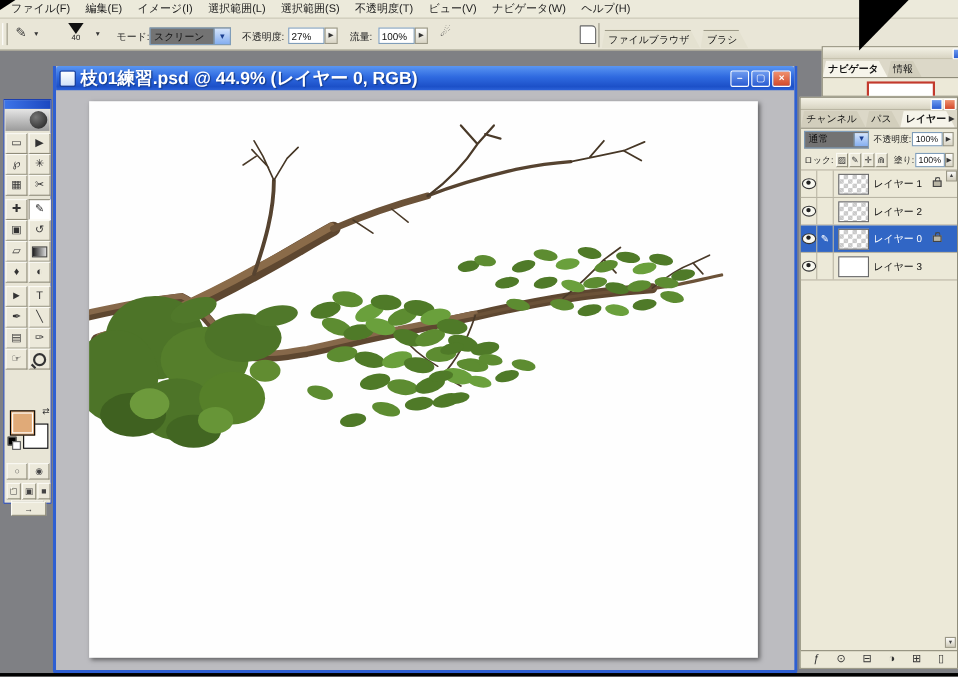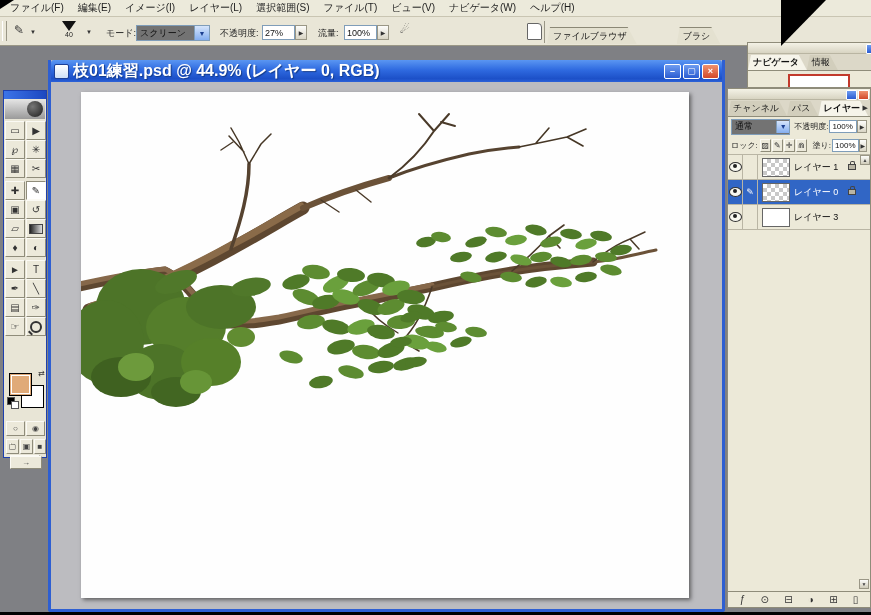--- a/index.html
+++ b/index.html
@@ -105,23 +105,23 @@
 </style>
 </head>
 <body>
 
 <div class="abs" id="app" style="left:0;top:0;width:871px;height:612px;background:#7f8084;">
 
   <div class="abs" id="menubar">
     <span class="mi">ファイル(F)</span>
     <span class="mi">編集(E)</span>
     <span class="mi">イメージ(I)</span>
-    <span class="mi">レイヤー(L)</span>
+    <span class="mi">選択範囲(L)</span>
     <span class="mi">選択範囲(S)</span>
-    <span class="mi">ファイル(T)</span>
+    <span class="mi">不透明度(T)</span>
     <span class="mi">ビュー(V)</span>
     <span class="mi">ナビゲータ(W)</span>
     <span class="mi">ヘルプ(H)</span>
   </div>
 
   <div class="abs" id="optionsbar">
     <div class="abs grip"></div>
     <span class="abs" style="left:14px;top:6px;font-size:12px;color:#333;">✎</span>
     <span class="abs" style="left:30px;top:12px;font-size:6px;color:#333;">▼</span>
     <div class="abs" style="left:56px;top:4px;width:26px;height:20px;text-align:center;">
@@ -144,21 +144,21 @@
     <span class="abs optlabel" style="left:318px;">流量:</span>
     <div class="abs xpfield" style="left:344px;top:8px;width:33px;">
       <span>100%</span>
     </div>
     <div class="abs spin" style="left:377px;top:8px;">
         <span>▶</span>
       </div>
     <span class="abs" style="left:400px;top:6px;font-size:11px;color:#444;"><span>☄</span></span>
     <div class="abs" style="left:527px;top:6px;width:13px;height:15px;background:#fff;border:1px solid #666;border-radius:1px 4px 1px 1px;"></div>
     <div class="abs" style="left:544px;top:4px;width:1px;height:22px;background:#9a9786;"></div>
-    <div class="abs" style="left:547px;top:10px;display:flex;gap:40px;">
+    <div class="abs" style="left:547px;top:10px;display:flex;">
       <div class="welltab">
           <span>ファイルブラウザ</span>
         </div>
       <div class="welltab">
           <span>ブラシ</span>
         </div>
     </div>
   </div>
 
   <div class="abs" id="docwin">
@@ -410,20 +410,28 @@
             <span class="eye"></span>
           </div>
         <div class="lcell"></div>
         <div class="thumb checker"></div>
         <span class="lname">レイヤー 1</span>
         <span class="padlock" style="position:absolute;right:14px;"></span>
         <div class="scrollarrow" style="right:0;top:0;">
             <span>▲</span>
           </div>
       </div>
+      <div class="lrow">
+        <div class="lcell">
+            <span class="eye"></span>
+          </div>
+        <div class="lcell"></div>
+        <div class="thumb checker"></div>
+        <span class="lname">レイヤー 2</span>
+      </div>
       <div class="lrow sel">
         <div class="lcell">
             <span class="eye"></span>
           </div>
         <div class="lcell">
             <span style="font-size:9px;color:#fff;">✎</span>
           </div>
         <div class="thumb checker"></div>
         <span class="lname">レイヤー 0</span>
         <span class="padlock" style="position:absolute;right:14px;"></span>

